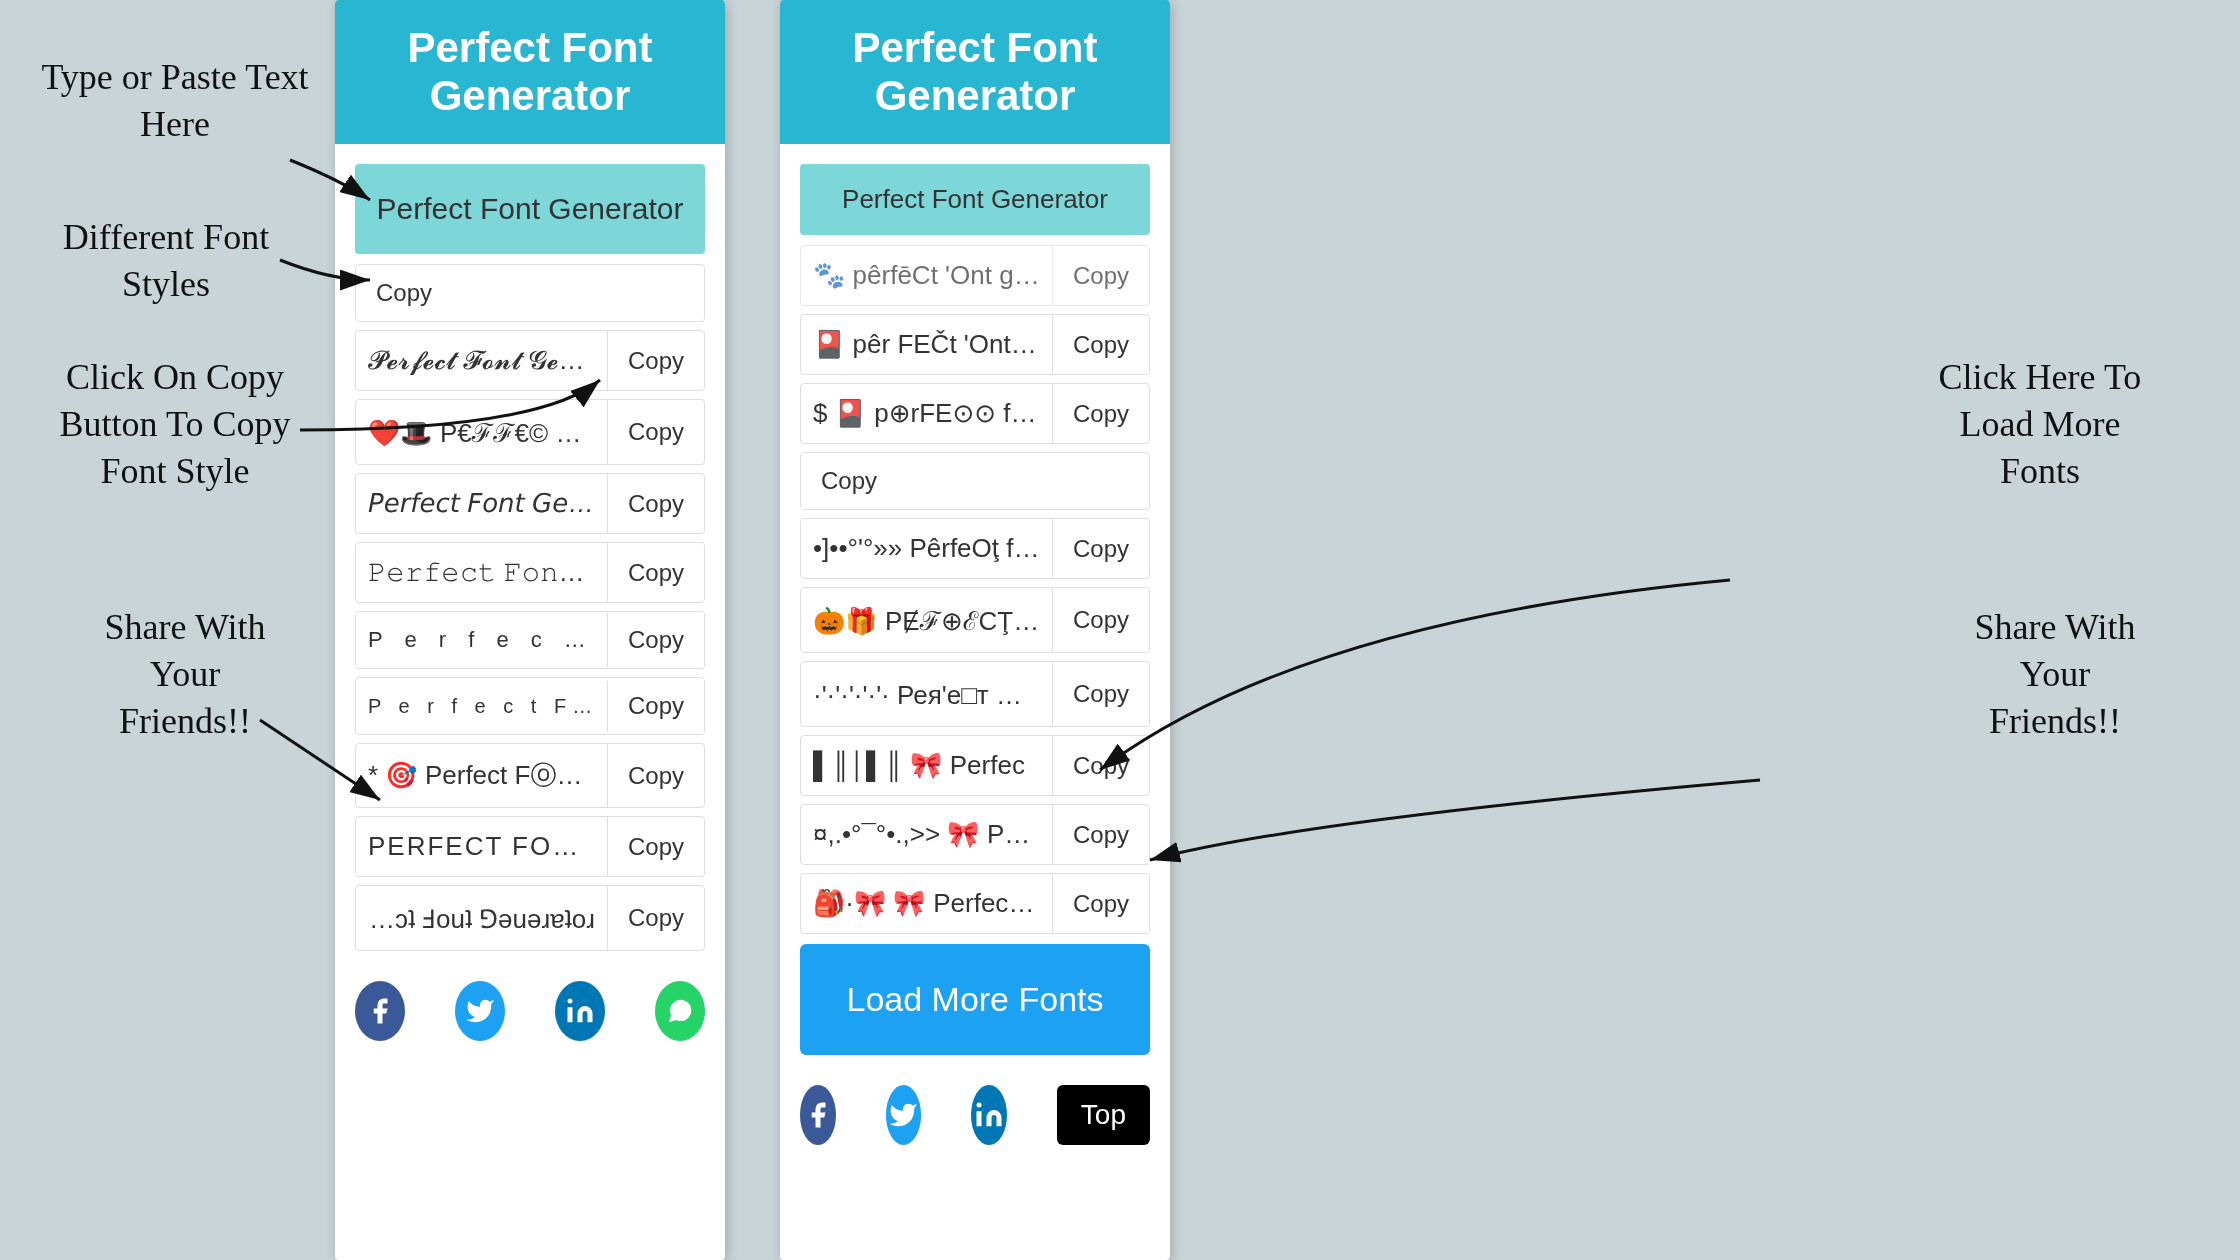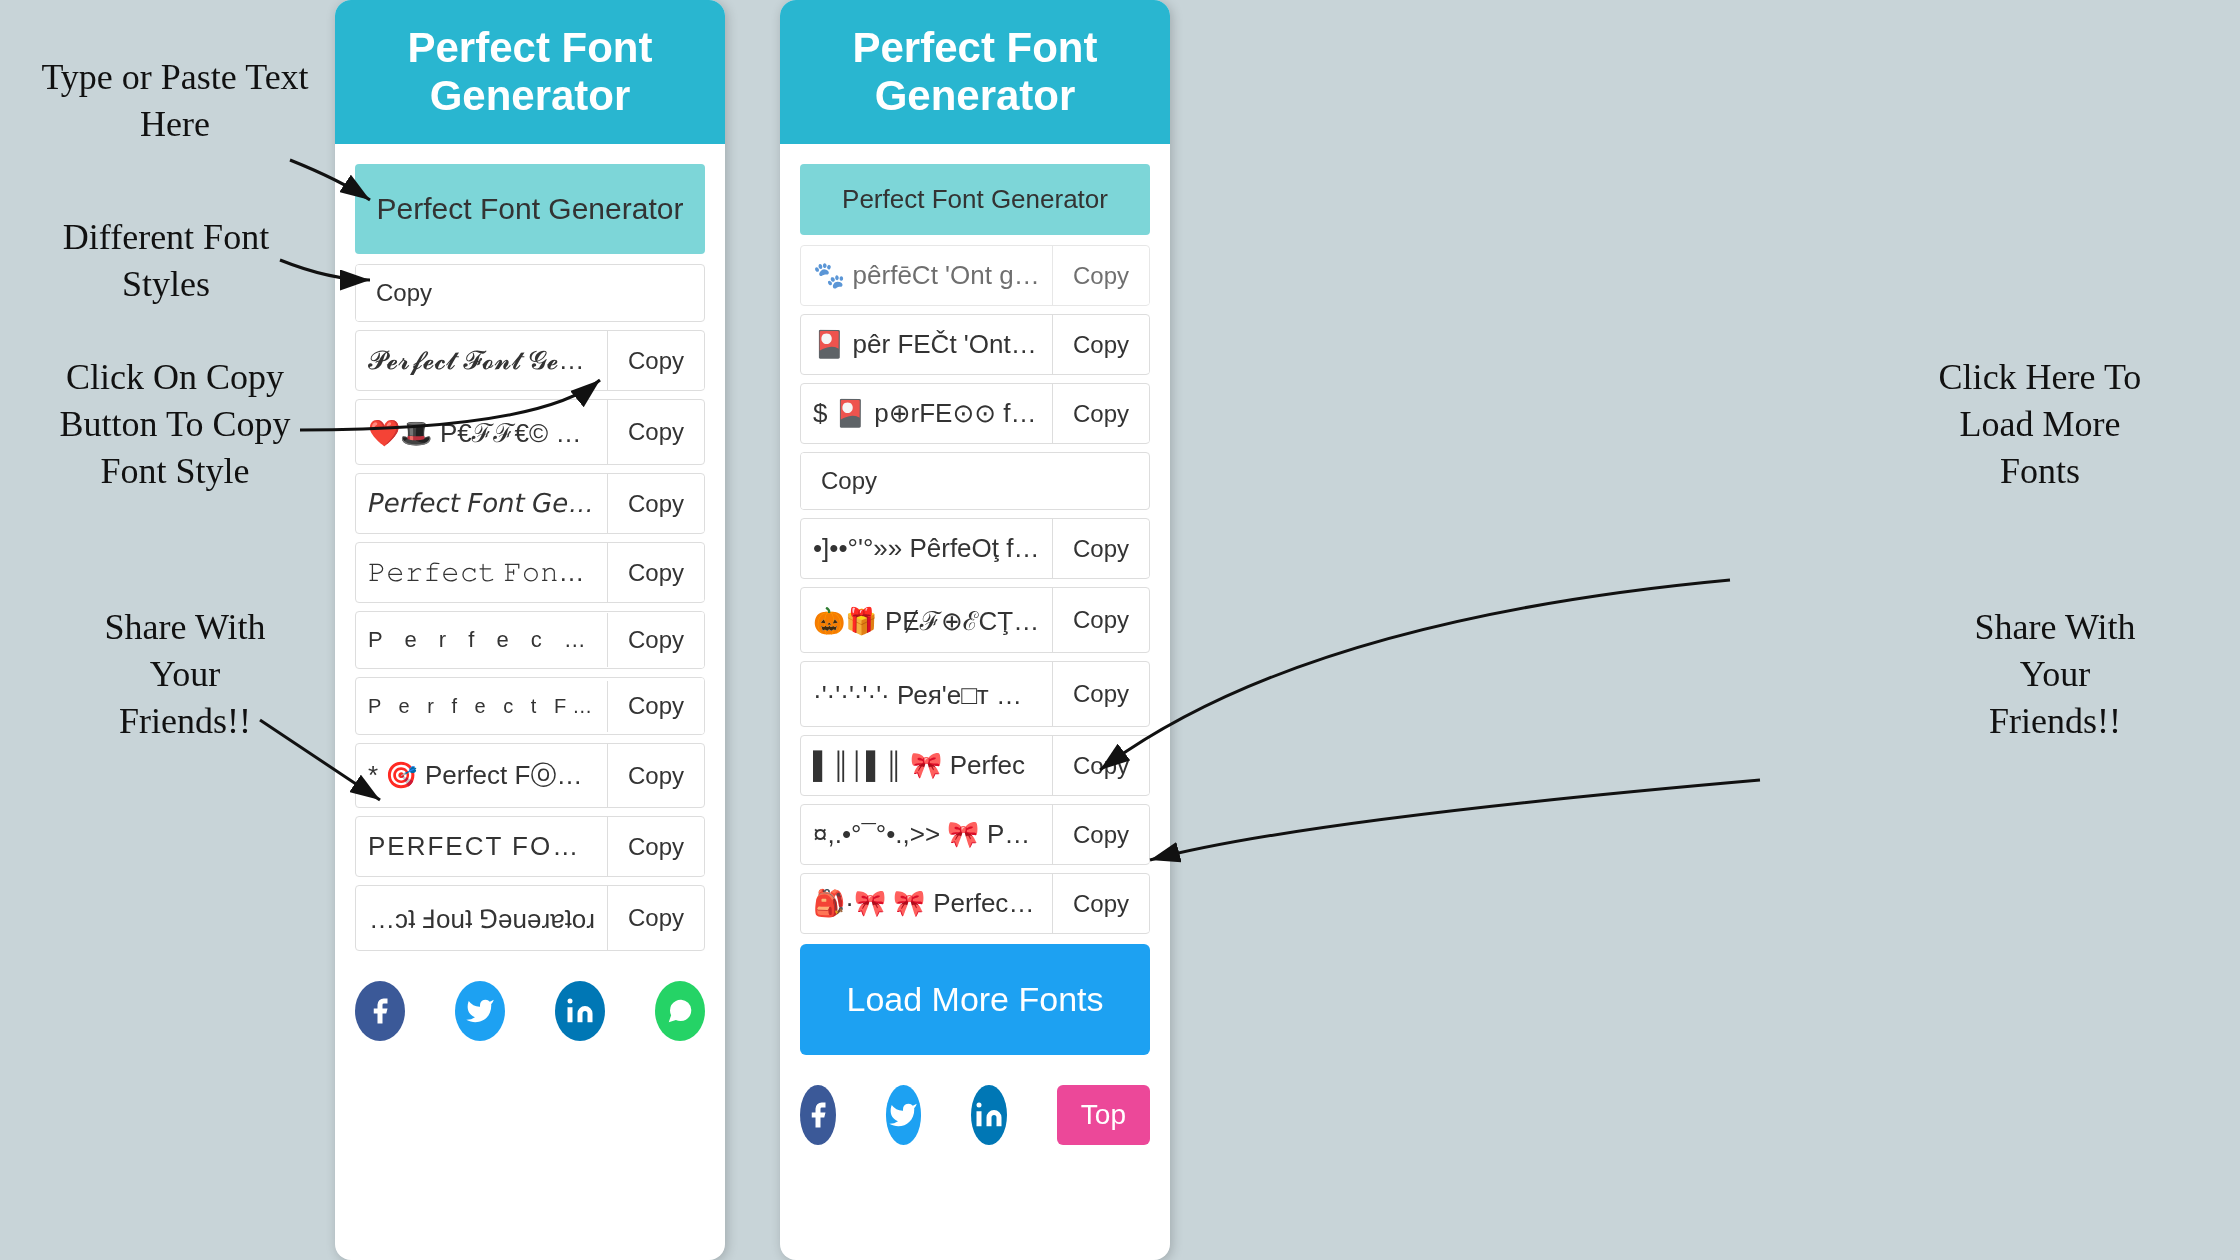--- a/index.html
+++ b/index.html
@@ -22,21 +22,21 @@
       line-height: 1.3;
       margin-top: 14px;
     }
 
     
 
     
     .phone-panel {
       position: absolute;
       background: white;
-      border-radius: 16px;
+      border-radius: 4px;
       overflow: hidden;
       box-shadow: 2px 2px 12px rgba(0,0,0,0.2);
     }
 
     .panel-header {
       background: #29b6d0;
       color: white;
       font-size: 42px;
       font-weight: bold;
       text-align: center;
@@ -120,21 +120,21 @@
       padding: 36px 40px;
       cursor: pointer;
       margin: 10px auto 10px auto;
       display: block;
       width: calc(100% - 40px);
       margin-left: 20px;
       margin-right: 20px;
     }
 
     .top-btn {
-      background: #ec4899;
+      background: #000000;
       color: white;
       border: none;
       border-radius: 6px;
       font-size: 28px;
       padding: 14px 24px;
       cursor: pointer;
     }
 
     
     .arrows-svg {

